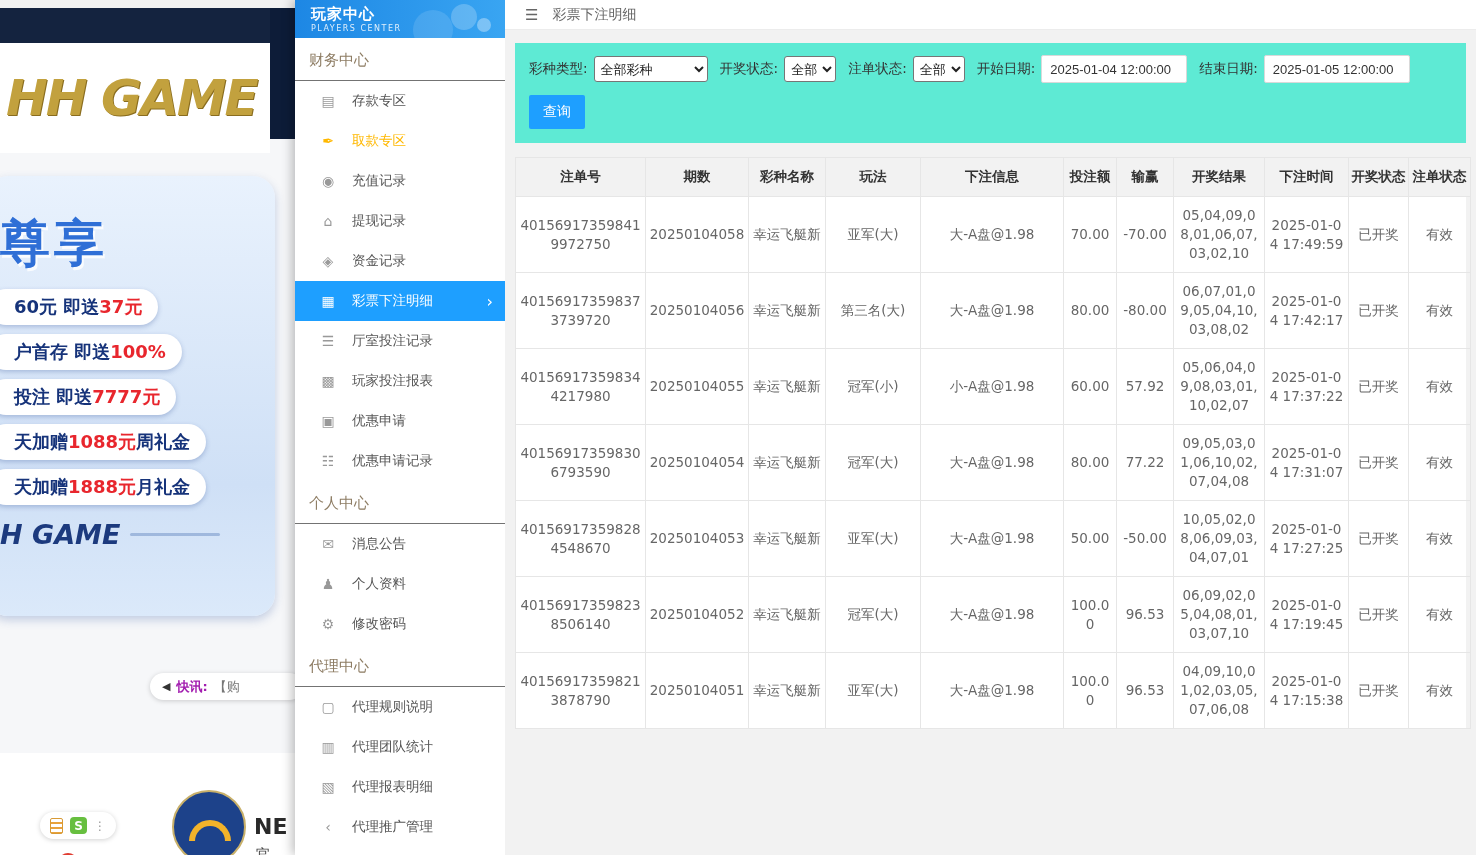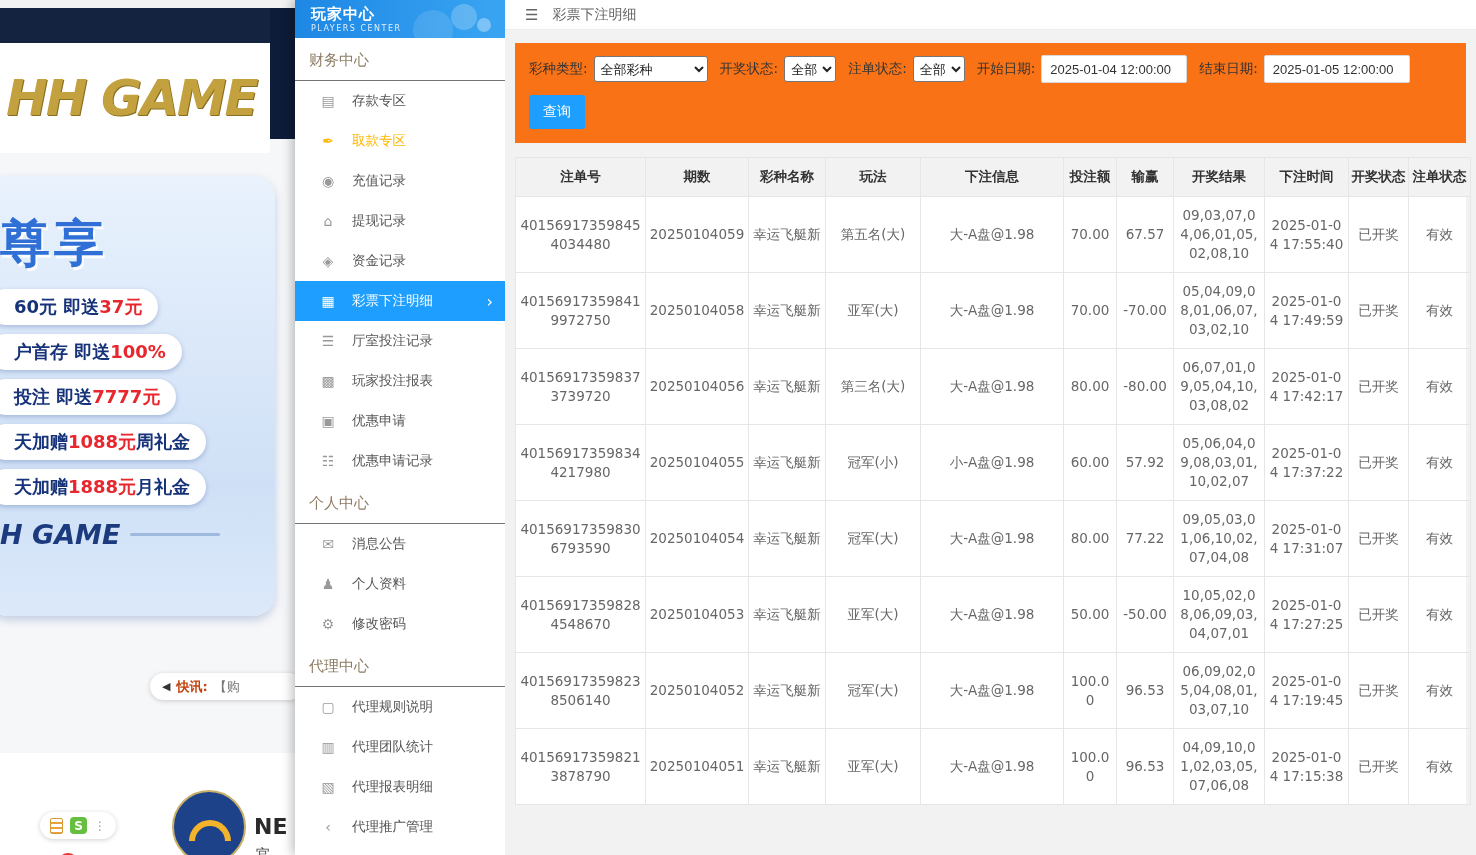--- a/index.html
+++ b/index.html
@@ -20,21 +20,21 @@
   .promo-list { margin-top:12px; display:flex; flex-direction:column; gap:9px; align-items:flex-start; }
   .promo-pill { background:#fff; border-radius:19px; box-shadow:0 2px 5px rgba(50,80,150,.3);
     padding:6px 16px 6px 26px; margin-left:-12px; font-size:18px; font-weight:bold; color:#16337a; white-space:nowrap; }
   .promo-pill .hl { color:#e8262d; }
   .banner-footer { margin-top:14px; display:flex; align-items:center; gap:10px; }
   .banner-footer-logo { font-size:27px; font-weight:bold; font-style:italic; color:#1c3a7e;text-align:center; }
   .banner-footer-line { display:inline-block; width:90px; height:3px; background:#9fb8dd; border-radius:2px; }
   .ticker { position:absolute; left:150px; top:665px; height:27px; width:153px; display:flex; align-items:center; gap:6px;
     background:#fff; border-radius:14px; box-shadow:0 1px 5px rgba(0,0,0,.18); padding:0 12px; font-size:13px; color:#444; overflow:hidden; }
   .speaker { font-size:11px; color:#333; }
-  .ticker-label { font-weight:bold; color:#c2410c; white-space:nowrap; }
+  .ticker-label { font-weight:bold; color:#a21caf; white-space:nowrap; }
   .ticker-text { color:#777; white-space:nowrap; }
   .team-logo { position:absolute; left:172px; top:782px; width:74px; height:74px; border-radius:50%;
     background:#1d428a; border:2px solid #c8b06a; overflow:hidden; }
   .team-logo .arc { position:absolute; left:15px; top:28px; width:42px; height:21px; border-radius:42px 42px 0 0;
     border:6px solid #f3b32a; border-bottom:none; }
   .team-text { position:absolute; left:254px; top:806px; font-size:22px; font-weight:bold; color:#2a2a2a; }
   .team-sub { position:absolute; left:256px; top:838px; font-size:14px; color:#444; }
   .plugin-pill { position:absolute; left:40px; top:804px; height:27px; display:flex; align-items:center; gap:7px;
     background:#fff; border-radius:14px; box-shadow:0 1px 5px rgba(0,0,0,.18); padding:0 10px; }
   .note-icon { width:13px; height:16px; background:repeating-linear-gradient(180deg,#fff 0 3px,#e8a23c 3px 5px);
@@ -64,21 +64,21 @@
   .menu-item.active { background:#1E9FFF; color:#fff; }
   .menu-item.active .menu-icon { color:#fff; }
   .chev { position:absolute; right:12px; font-size:16px; color:#fff; }
 
   
   .main { position:absolute; left:505px; top:0; width:971px; height:855px; background:#f2f2f2; overflow:hidden; }
   .toolbar { height:30px; background:#fff; display:flex; align-items:center; padding-left:20px; gap:14px;
     border-bottom:1px solid #ececec; }
   .hamburger { font-size:15px; color:#666; cursor:pointer; }
   .page-title { font-size:14px; color:#666; }
-  .filter-card { margin:13px 10px 0; background:#f97316; padding:12px 14px 14px; }
+  .filter-card { margin:13px 10px 0; background:#5eead4; padding:12px 14px 14px; }
   .filter-row { display:flex; align-items:center; gap:6px; font-size:13.5px; color:#333; }
   .filter-row label { white-space:nowrap; }
   .sel { height:26px; border:1px solid #767676; border-radius:3px; background:#fff; font-size:13px; color:#222; padding:0 2px; }
   .sel-wide { width:114px; }
   .date-input { height:28px; width:146px; border:1px solid #d9d9d9; border-radius:2px; padding:0 8px; font-size:13px; color:#333; }
   .query-btn { margin-top:12px; background:#1E9FFF; color:#fff; border:none; border-radius:2px;
     padding:8px 14px; font-size:14px; cursor:pointer; }
   .table-card { margin:14px 10px 0; background:#fff; }
   .bets-table { width:100%; border-collapse:collapse; table-layout:fixed; font-size:13.5px; }
   .bets-table th { background:#f2f2f2; color:#333; font-weight:bold; padding:10px 2px; border:1px solid #e6e6e6; }
@@ -273,33 +273,20 @@
               <th>投注额</th>
               <th>输赢</th>
               <th>开奖结果</th>
               <th>下注时间</th>
               <th>开奖状态</th>
               <th>注单状态</th>
             </tr>
         </thead>
         <tbody>
             <tr>
-              <td>401569173598454034480</td>
-              <td>20250104059</td>
-              <td>幸运飞艇新</td>
-              <td>第五名(大)</td>
-              <td>大-A盘@1.98</td>
-              <td>70.00</td>
-              <td>67.57</td>
-              <td>09,03,07,04,06,01,05,02,08,10</td>
-              <td>2025-01-04 17:55:40</td>
-              <td>已开奖</td>
-              <td>有效</td>
-            </tr>
-            <tr>
               <td>401569173598419972750</td>
               <td>20250104058</td>
               <td>幸运飞艇新</td>
               <td>亚军(大)</td>
               <td>大-A盘@1.98</td>
               <td>70.00</td>
               <td>-70.00</td>
               <td>05,04,09,08,01,06,07,03,02,10</td>
               <td>2025-01-04 17:49:59</td>
               <td>已开奖</td>

